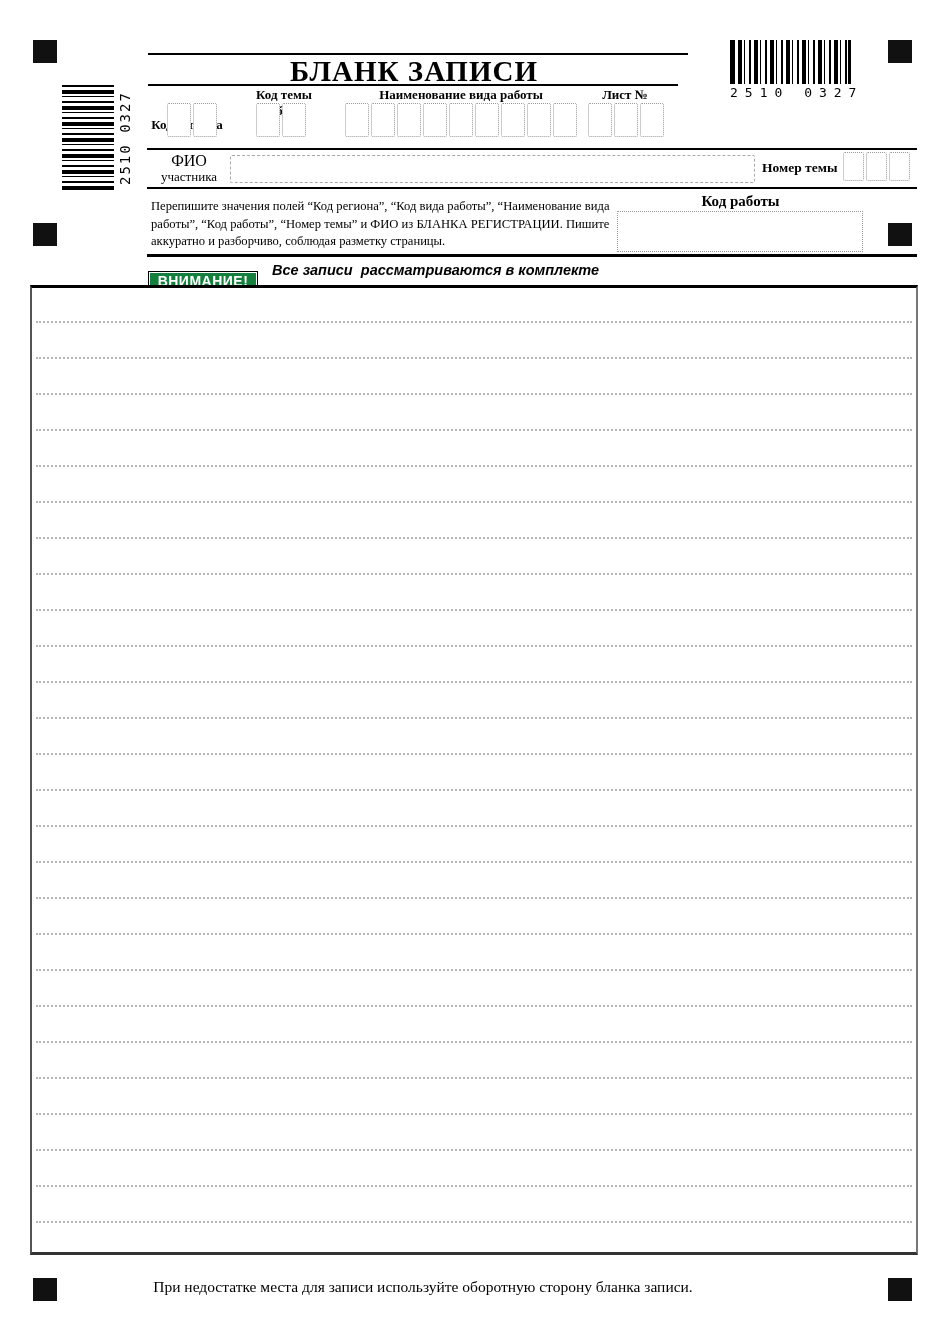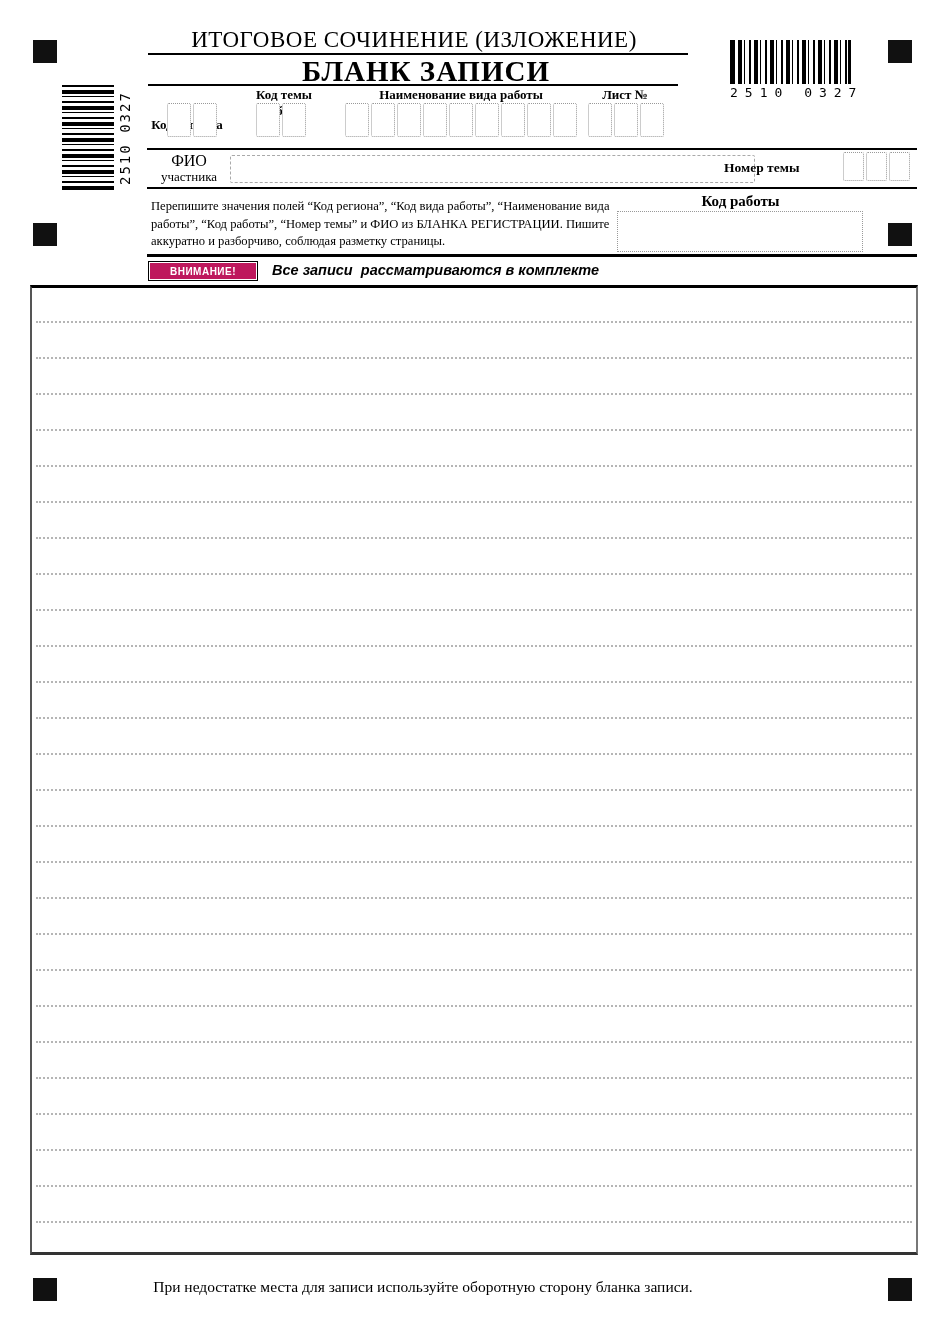--- a/index.html
+++ b/index.html
@@ -15,47 +15,47 @@
     font-family:"DejaVu Sans Mono","Liberation Mono",monospace;font-size:14px;letter-spacing:2px;}
   .bc-horiz{position:absolute;left:730px;top:40px;width:121px;height:62px;}
   .bc-horiz .bars{height:44px;border-left:3px solid #000;border-right:3px solid #000;
     background:repeating-linear-gradient(to right,#000 0px,#000 2px,#fff 2px,#fff 5px,#000 5px,#000 9px,#fff 9px,#fff 11px,#000 11px,#000 12px,#fff 12px,#fff 16px);}
   .bc-horiz .num{margin-top:1px;text-align:center;
     font-family:"DejaVu Sans Mono","Liberation Mono",monospace;font-size:13px;letter-spacing:7px;white-space:pre;}
   
   .title1{position:absolute;left:140px;top:27px;width:548px;text-align:center;
     font-size:23px;letter-spacing:0.5px;}
   .rule1{position:absolute;left:148px;top:53px;width:540px;height:2px;background:#000;}
-  .title2{position:absolute;left:152px;top:55px;width:548px;text-align:center;
+  .title2{position:absolute;left:140px;top:55px;width:548px;text-align:center;
     font-size:29px;font-weight:bold;letter-spacing:1px;}
   .rule2{position:absolute;left:148px;top:84px;width:530px;height:2px;background:#000;}
   
   .flabel{position:absolute;top:87px;font-size:13px;font-weight:bold;text-align:center;}
   .cells{position:absolute;top:103px;display:flex;gap:2px;}
   .cell{width:24px;height:34px;border:1px dotted #999;border-radius:2px;background:#fff;box-sizing:border-box;}
   .cell.sm{width:21px;height:29px;}
   
   .hline{position:absolute;left:147px;width:770px;background:#000;}
   .fio-label{position:absolute;left:150px;top:152px;width:78px;text-align:center;line-height:1.15;}
   .fio-label .l1{font-size:16px;}
   .fio-label .l2{font-size:13px;text-align:center;}
   .fio-input{position:absolute;left:230px;top:155px;width:525px;height:28px;
     border:1px dashed #aaa;border-radius:2px;background:#fff;box-sizing:border-box;font-size:15px;padding:4px 6px;}
-  .topic-label{position:absolute;left:724px;top:160px;font-size:13.5px;font-weight:bold;}
+  .topic-label{position:absolute;left:762px;top:160px;font-size:13.5px;font-weight:bold;}
   .topic-cells{top:152px;left:843px;}
   
   .instr{position:absolute;left:151px;top:198px;width:478px;font-size:12.6px;line-height:1.4;}
   .wc-label{position:absolute;left:617px;top:193px;width:247px;text-align:center;font-size:15px;font-weight:bold;}
   .wc-box{position:absolute;left:617px;top:211px;width:246px;height:41px;
     border:1px dotted #999;background:#fff;box-sizing:border-box;font-size:14px;padding:4px 6px;}
   .thick{position:absolute;left:147px;top:254px;width:770px;height:3px;background:#000;}
   
-  .att-badge{position:absolute;left:148px;top:261px;width:110px;height:20px;background:#be185d;color:#fff;
+  .att-badge{position:absolute;left:148px;top:271px;width:110px;height:20px;background:#15803d;color:#fff;
     display:flex;align-items:center;justify-content:center;
-    font-family:"Liberation Sans","DejaVu Sans",sans-serif;font-size:10px;font-weight:bold;letter-spacing:0.5px;
+    font-family:"Liberation Sans","DejaVu Sans",sans-serif;font-size:14px;font-weight:bold;letter-spacing:0.5px;
     box-shadow:inset 0 0 0 1px #000, inset 0 0 0 2px #fff;}
   .att-text{position:absolute;left:272px;top:262px;
     font-family:"Liberation Sans","DejaVu Sans",sans-serif;font-size:14.5px;font-weight:bold;font-style:italic;white-space:pre;}
   
   .warea{position:absolute;left:30px;top:285px;width:888px;height:970px;background:#fff;box-sizing:border-box;
     border-top:3px solid #000;border-left:2px solid #555;border-right:2px solid #777;border-bottom:3px solid #333;}
   .wline{position:absolute;left:4px;right:4px;height:0;border-top:2px dotted #b5b5b5;}
   
   .footer{position:absolute;left:0;top:1278px;width:846px;text-align:center;font-size:15.5px;}
 </style>
@@ -73,21 +73,20 @@
 
   <div class="bc-vert">
     <div class="num">2510 0327</div>
   </div>
 
   <div class="bc-horiz">
     <div class="bars"></div>
     <div class="num">2510 0327</div>
   </div>
 
-  <div class="title1">ИТОГОВОЕ СОЧИНЕНИЕ (ИЗЛОЖЕНИЕ)</div>
   <div class="rule1"></div>
   <div class="title2">БЛАНК ЗАПИСИ</div>
   <div class="rule2"></div>
 
   <div class="flabel" style="left:147px;width:80px;margin-top:30px;">Код региона</div>
   <div class="flabel" style="left:233px;width:102px;">Код темы работы</div>
   <div class="flabel" style="left:345px;width:232px;">Наименование вида работы</div>
   <div class="flabel" style="left:583px;width:84px;">Лист №</div>
 
   <div class="cells" style="left:167px;">

